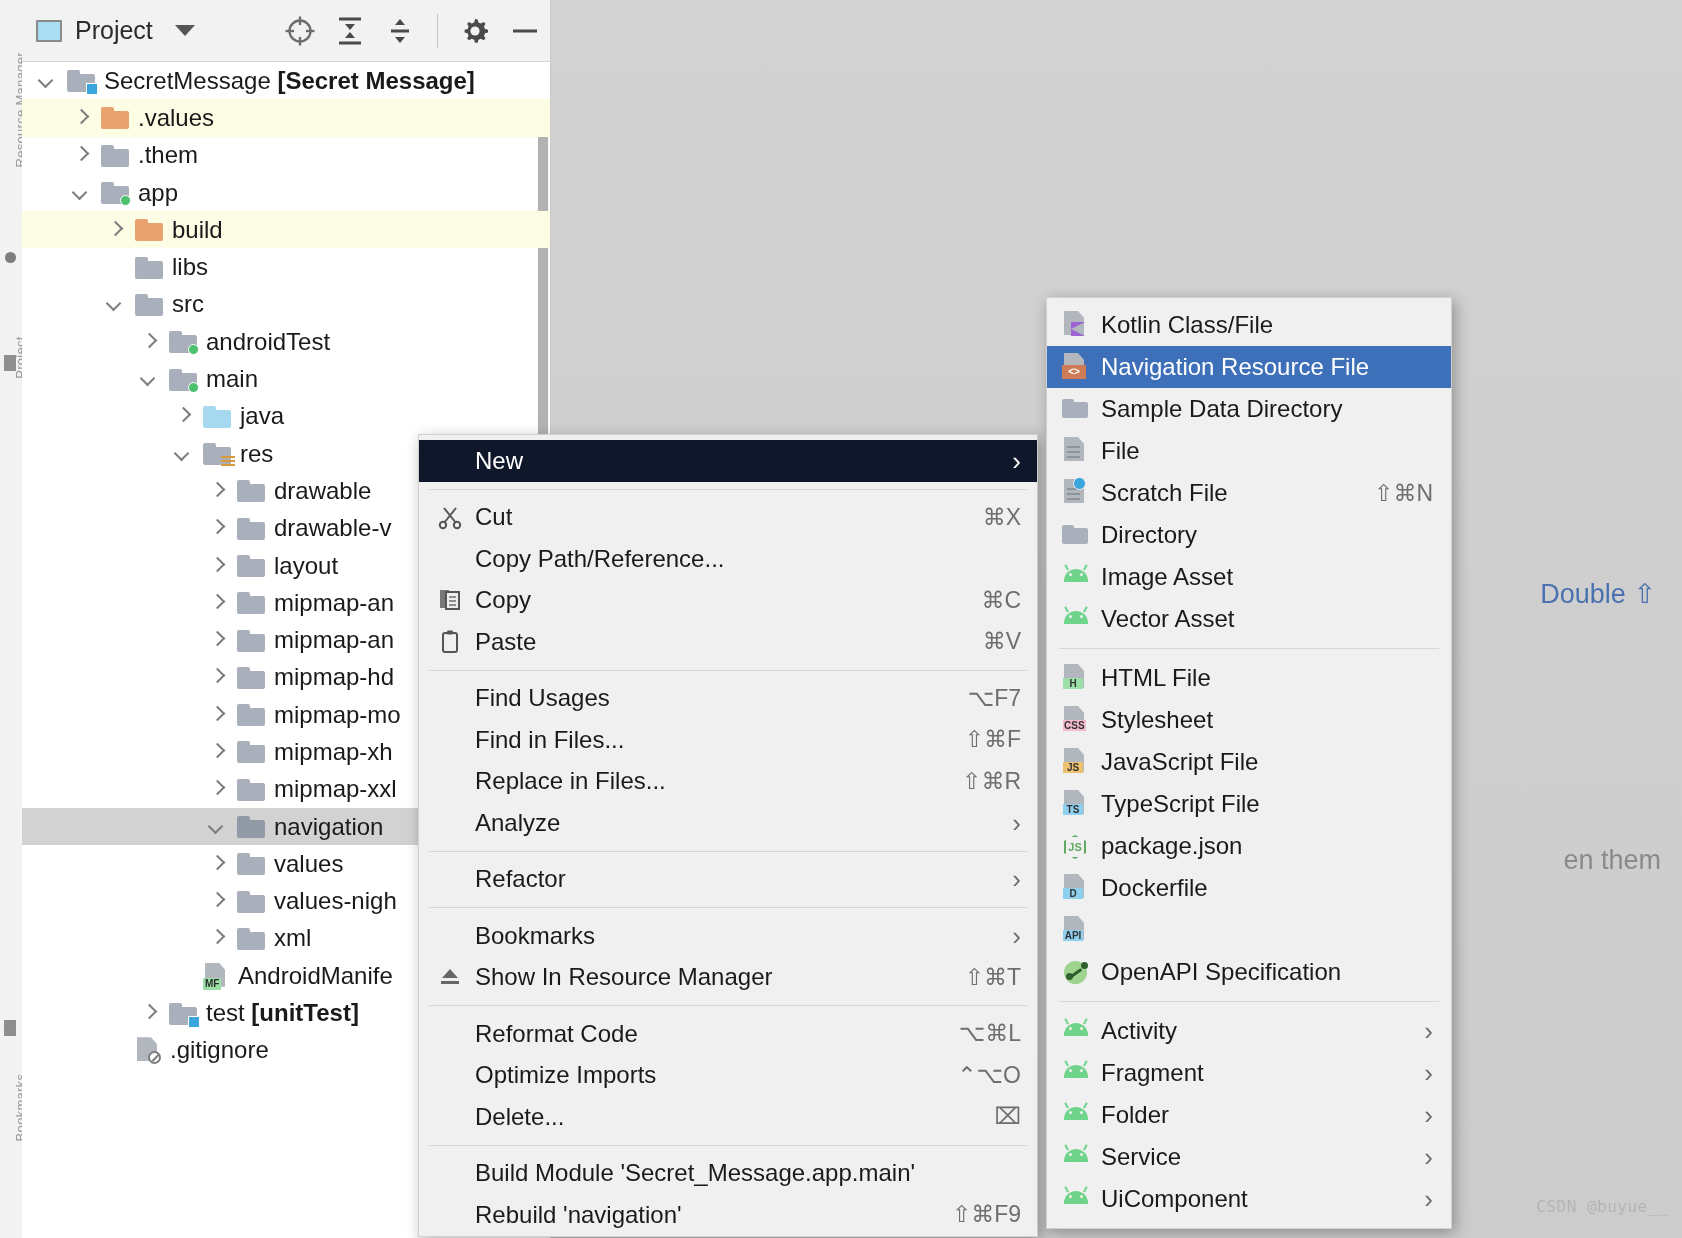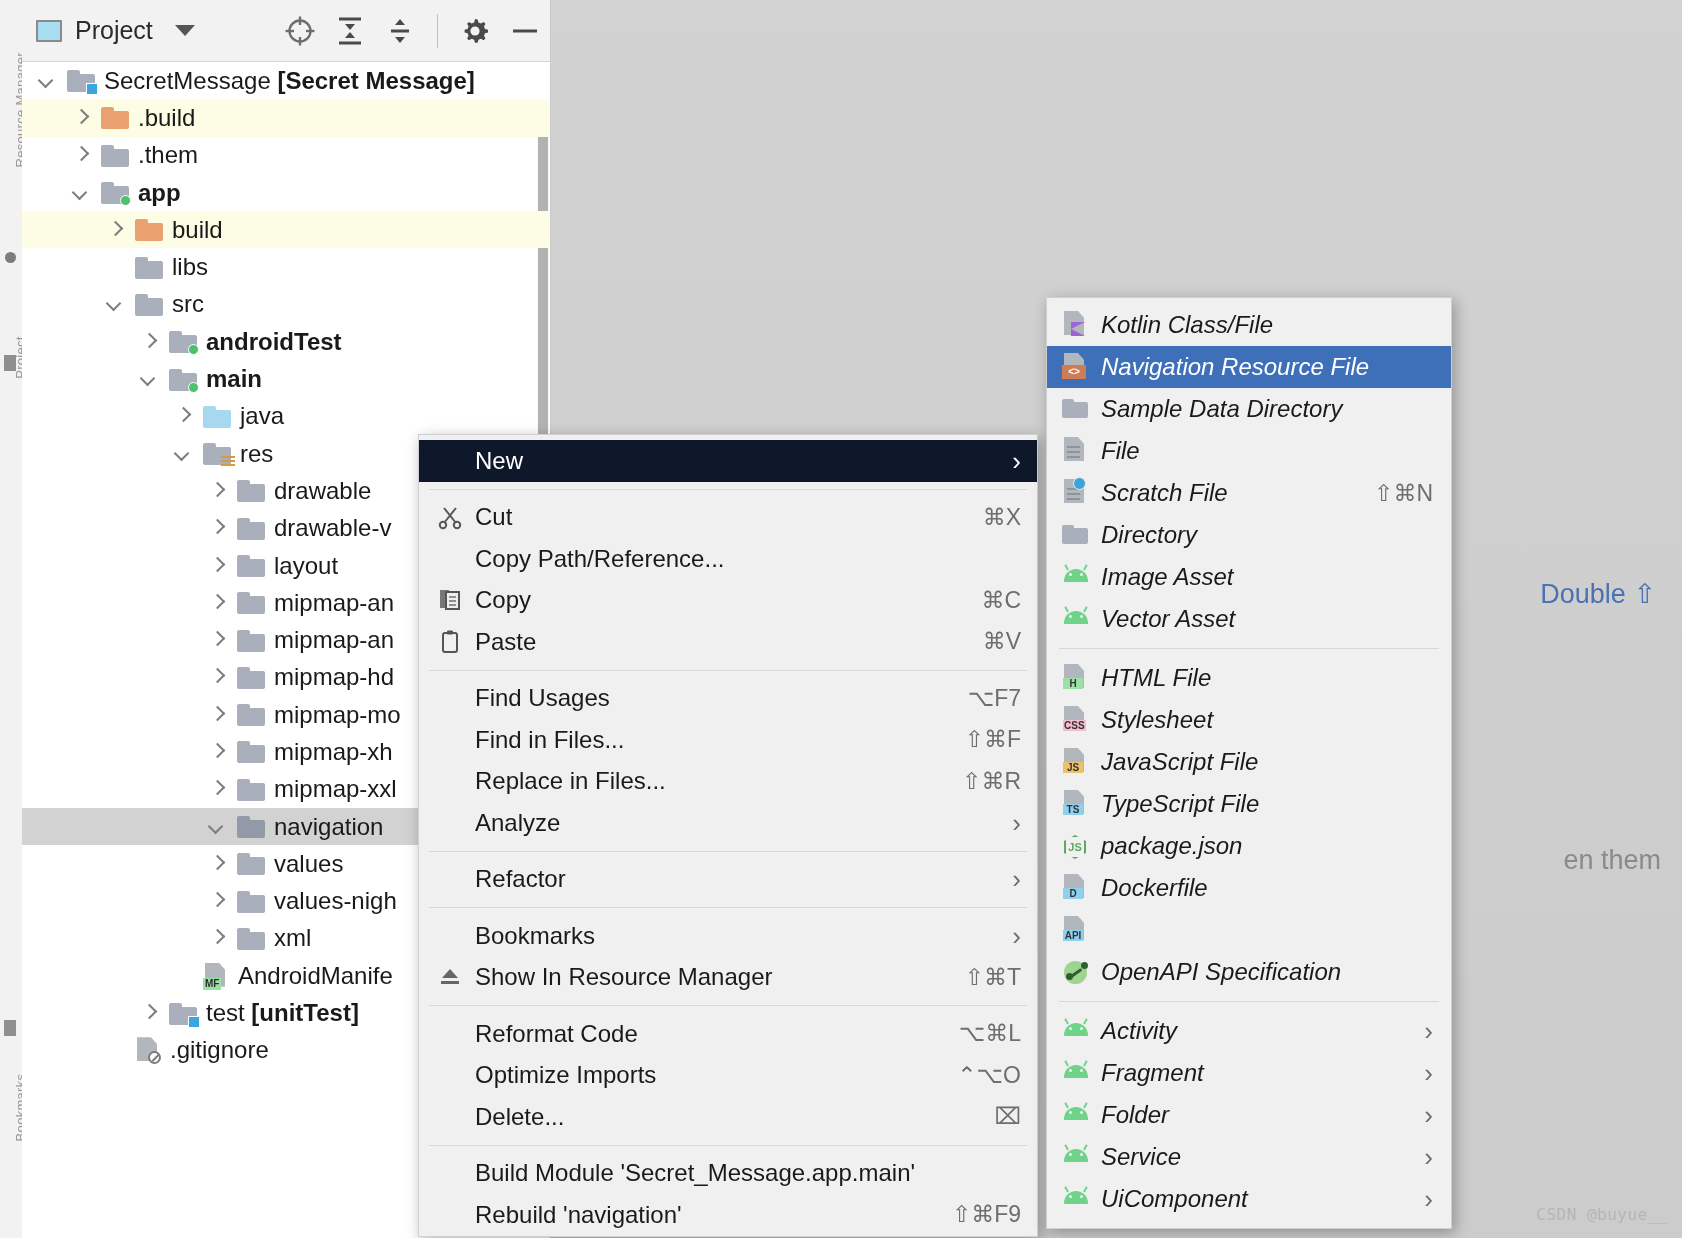--- a/index.html
+++ b/index.html
@@ -25,21 +25,21 @@
     position: absolute;
     color: #8a8a8a;
     font-size: 27px;
     white-space: nowrap;
   }
   .editor-hint.blue { color: #4a72b0; }
   .hint-1 { right: 26px; top: 578px; }
   .hint-2 { right: 21px; top: 845px; }
   .watermark {
     position: absolute;
-    right: 14px; bottom: 14px;
+    right: 14px; bottom: 22px;
     color: #b5b5b5;
     font-size: 16px;
     letter-spacing: .5px;
     font-family: "DejaVu Sans Mono", monospace;
   }
 
   
   .edge-strip {
     position: absolute; left: 0; top: 0; width: 22px; height: 1238px;
     background: #f2f2f2;
@@ -217,21 +217,21 @@
   }
   .elephant .e2 {
     position: absolute; left: 20px; top: 3px; width: 9px; height: 11px;
     background: #adb3ba; border-radius: 50% 50% 40% 40%;
   }
   .elephant .e3 {
     position: absolute; left: 0px; top: 12px; width: 7px; height: 10px;
     background: #adb3ba; border-radius: 0 0 50% 50%;
   }
   .label { line-height: 1; }
-  .label.bold { font-weight: bold; }
+  .label.bold { font-weight: normal; }
   .label .bold-part { font-weight: bold; }
 
   .tree-scrollbar {
     position: absolute; right: 2px; top: 66px; width: 10px; height: 830px;
     background: #b2b2b2; border-radius: 5px;
   }
   .tree-scrollbar-track {
     position: absolute; right: 1px; top: 63px; width: 12px; bottom: 2px;
     background: #fafafa;
   }
@@ -299,21 +299,21 @@
     padding: 0 18px 0 14px;
     color: #1a1a1a;
     white-space: nowrap;
     box-sizing: border-box;
   }
   .sub-item.active { background: #3d70b8; color: #fff; }
   .sub-icon {
     width: 30px; height: 28px; flex: 0 0 auto; margin-right: 10px;
     position: relative;
   }
-  .sub-label { flex: 1 1 auto; font-style: italic; }
+  .sub-label { flex: 1 1 auto; }
   .sub-shortcut { color: #6e6e6e; font-size: 23px; }
   .sub-arrow { color: #6e6e6e; font-size: 26px; line-height: 1; }
   .sub-sep { height: 1px; background: #d7d7d7; margin: 8px 12px; }
 
   
   .docico { position: absolute; left: 3px; top: 0px; width: 20px; height: 24px; }
   .docico .sheet {
     position: absolute; left: 0; top: 0; width: 20px; height: 24px;
     background: #b2b7bd;
     clip-path: polygon(0 0, 70% 0, 100% 28%, 100% 100%, 0 100%);
@@ -466,21 +466,21 @@
           <span class="label">SecretMessage <span class="bold-part">[Secret Message]</span></span>
         </div>
         <div class="row highlight">
           <span style="display:inline-block;width:48px;flex:0 0 auto"></span>
           <span class="arrow right"></span>
           <span style="display:inline-block;width:9px;flex:0 0 auto"></span>
           <span class="folder orange">
             <span class="body"></span>
             <span class="tab"></span>
           </span>
-          <span class="label">.build</span>
+          <span class="label">.values</span>
         </div>
         <div class="row">
           <span style="display:inline-block;width:48px;flex:0 0 auto"></span>
           <span class="arrow right"></span>
           <span style="display:inline-block;width:9px;flex:0 0 auto"></span>
           <span class="folder">
             <span class="body"></span>
             <span class="tab"></span>
           </span>
           <span class="label">.them</span>

